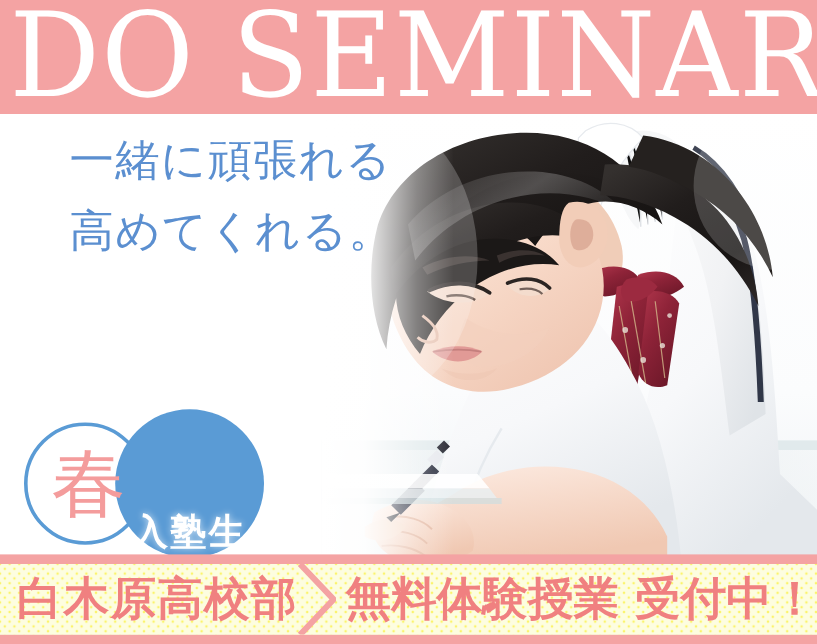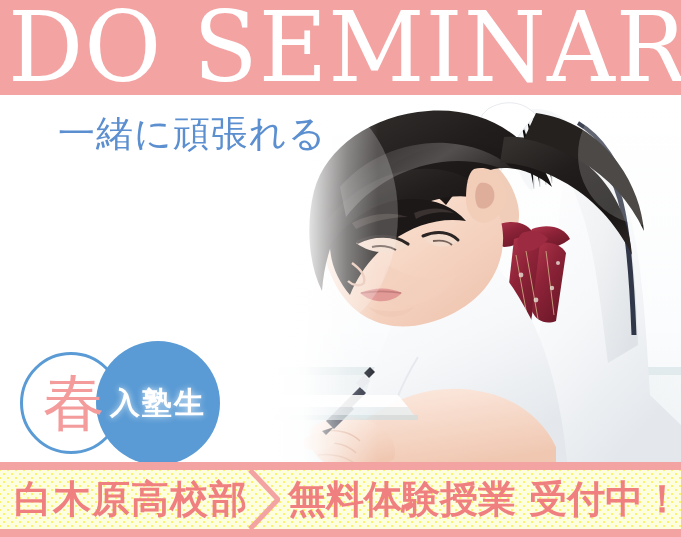--- a/index.html
+++ b/index.html
@@ -132,21 +132,21 @@
   }
   #badge-recruit-text {
     position: absolute;
     left: 82px;
     top: 1px;
     width: 124px;
     height: 124px;
     z-index: 4;
     display: flex;
     flex-direction: column;
-    justify-content: center;
+    justify-content: flex-end;
     align-items: center;
     color: #ffffff;
     font-family: "DejaVu Sans", "Liberation Sans", sans-serif;
     font-weight: bold;
     font-size: 30px;
     line-height: 42px;
     letter-spacing: 2px;
     text-shadow: 0 0 6px rgba(255,255,255,0.75);
   }
 
@@ -381,20 +381,21 @@
     </svg>
   </div>
   <div id="photo-fade"></div>
 
   <div id="header-band">
     <div id="header-title">DO SEMINAR</div>
   </div>
 
   <div id="copy">
     <span class="copy-line copy-blue">一緒に頑張れる</span>
+    <span class="copy-line copy-blue">高めてくれる。</span>
   </div>
 
   <div id="badge">
     <div id="badge-circle-spring"></div>
     <div id="badge-circle-recruit"></div>
     <div id="badge-spring-label">春</div>
     <div id="badge-recruit-text">
       <span>入塾生</span>
     </div>
   </div>

